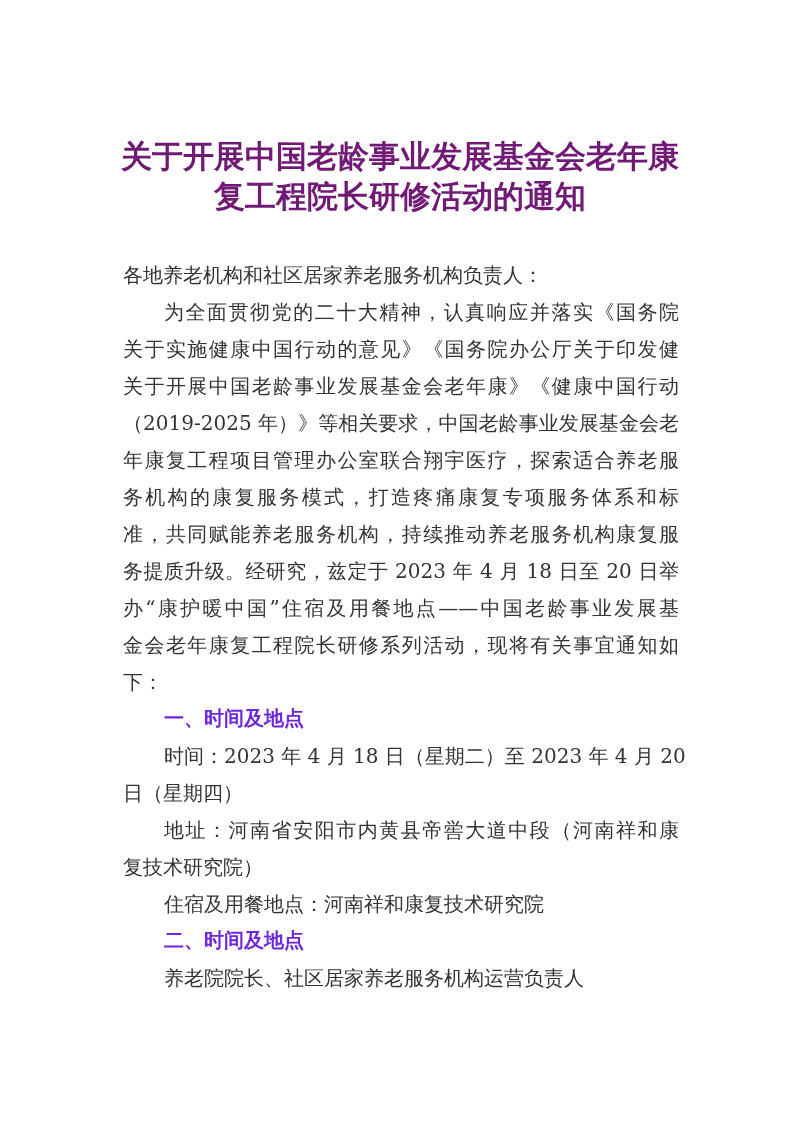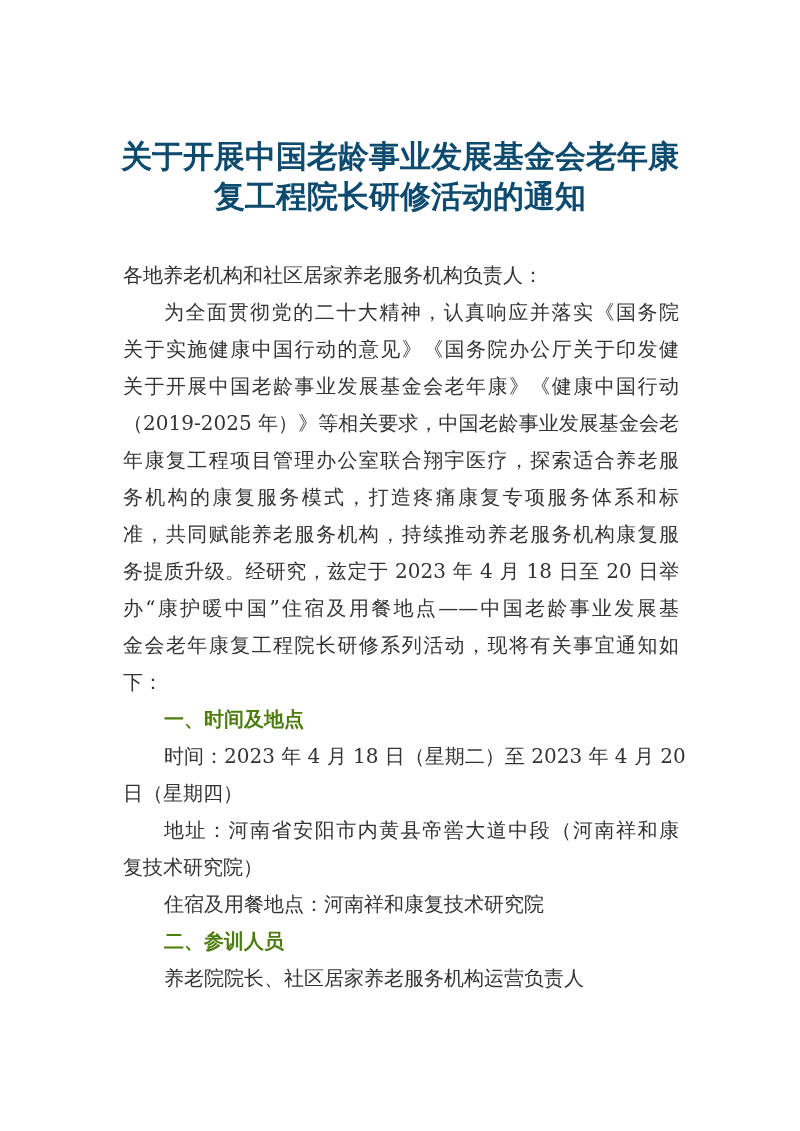--- a/index.html
+++ b/index.html
@@ -24,21 +24,21 @@
     .title {
       position: absolute;
       left: 100px;
       width: 600px;
       top: 136px;
       text-align: center;
       font-family: "DejaVu Serif", "Liberation Serif", serif;
       font-weight: bold;
       font-size: 31px;
       line-height: 40px;
-      color: #0c4a6e;
+      color: #701a75;
       letter-spacing: 0px;
     }
     .title .line { display: block; white-space: nowrap; }
     .body {
       position: absolute;
       left: 123px;
       width: 556px;
       top: 257px;
       font-family: "DejaVu Serif", "Liberation Serif", serif;
       font-size: 20px;
@@ -52,24 +52,24 @@
       text-align: justify;
       text-align-last: justify;
     }
     .ln.last { text-align-last: left; }
     .ln.indent { padding-left: 41px; }
     .heading {
       display: block;
       white-space: nowrap;
       height: 37px;
       padding-left: 41px;
-      font-family: Liberation Sans, sans-serif;
+      font-family: Liberation Mono, monospace;
       font-weight: bold;
       font-size: 20px;
-      color: #4d7c0f;
+      color: #6d28d9;
     }
   </style>
 </head>
 <body>
 
 <div class="page">
 
   <div class="title">
     <span class="line">关于开展中国老龄事业发展基金会老年康</span>
     <span class="line">复工程院长研修活动的通知</span>
@@ -105,20 +105,20 @@
         <span class="ln indent">地址：河南省安阳市内黄县帝喾大道中段（河南祥和康</span>
         <span class="ln last">复技术研究院）</span>
       </div>
 
       <div>
         <span class="ln indent last">住宿及用餐地点：河南祥和康复技术研究院</span>
       </div>
     </div>
 
     <div>
-      <span class="heading">二、参训人员</span>
+      <span class="heading">二、时间及地点</span>
       <div>
         <span class="ln indent last">养老院院长、社区居家养老服务机构运营负责人</span>
       </div>
     </div>
 
   </div>
 </div>
 
 </body></html>

